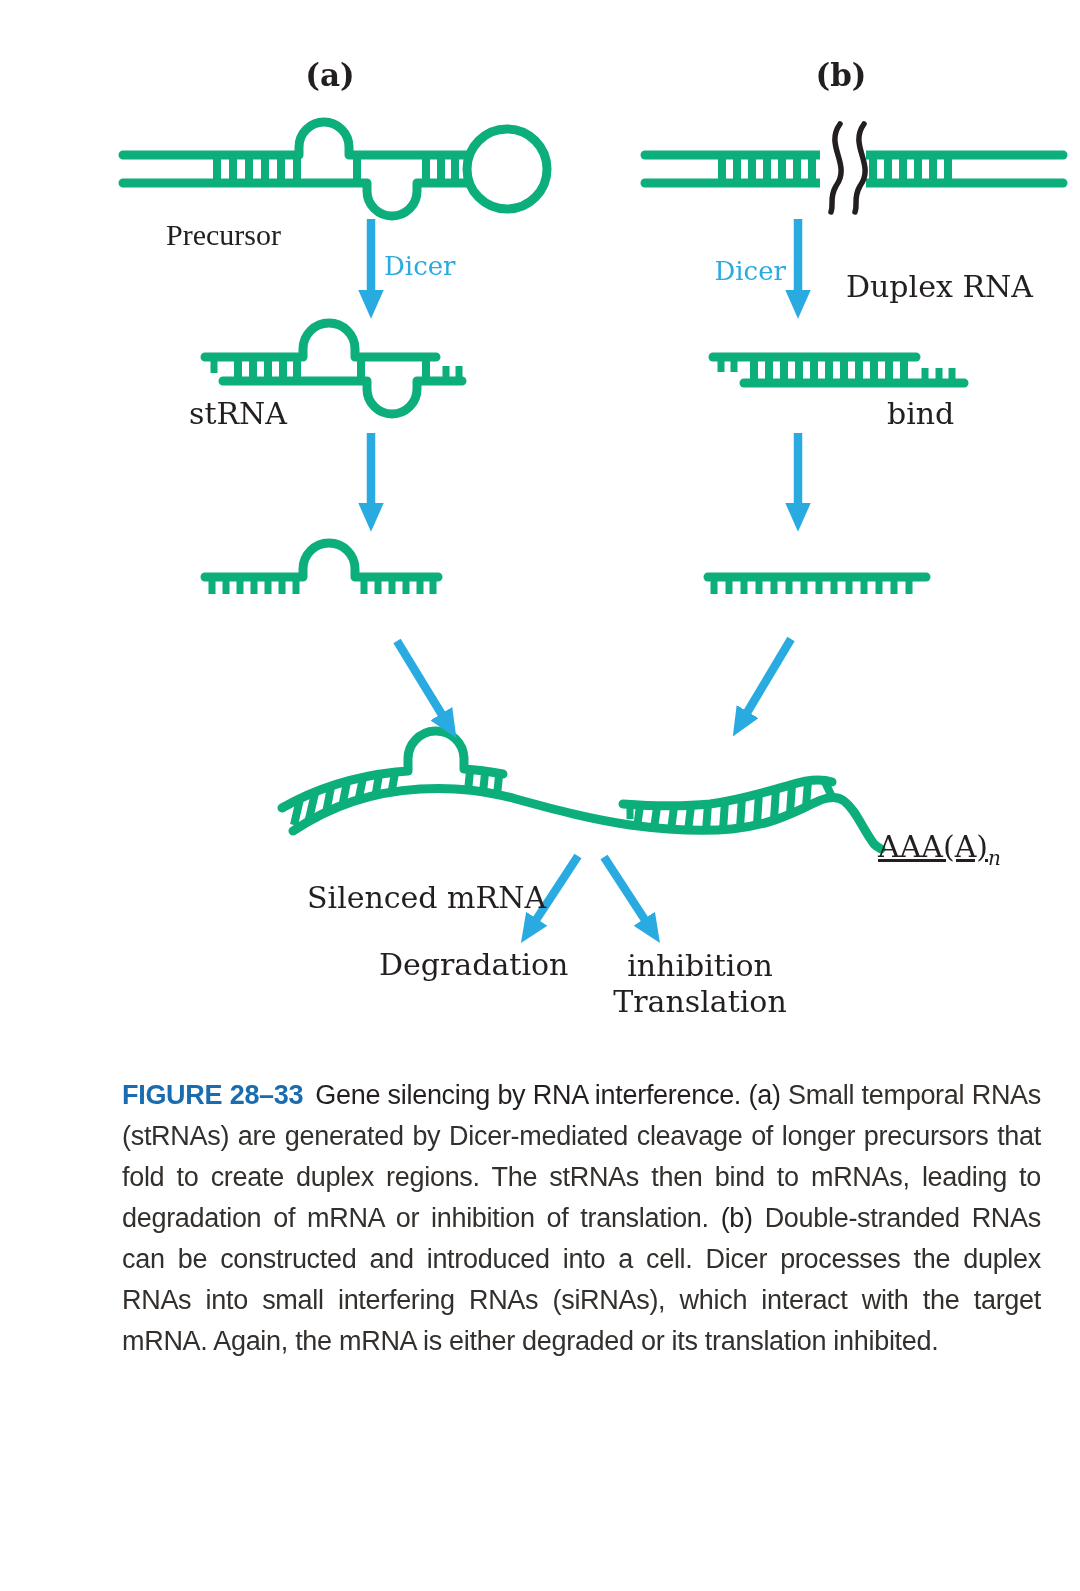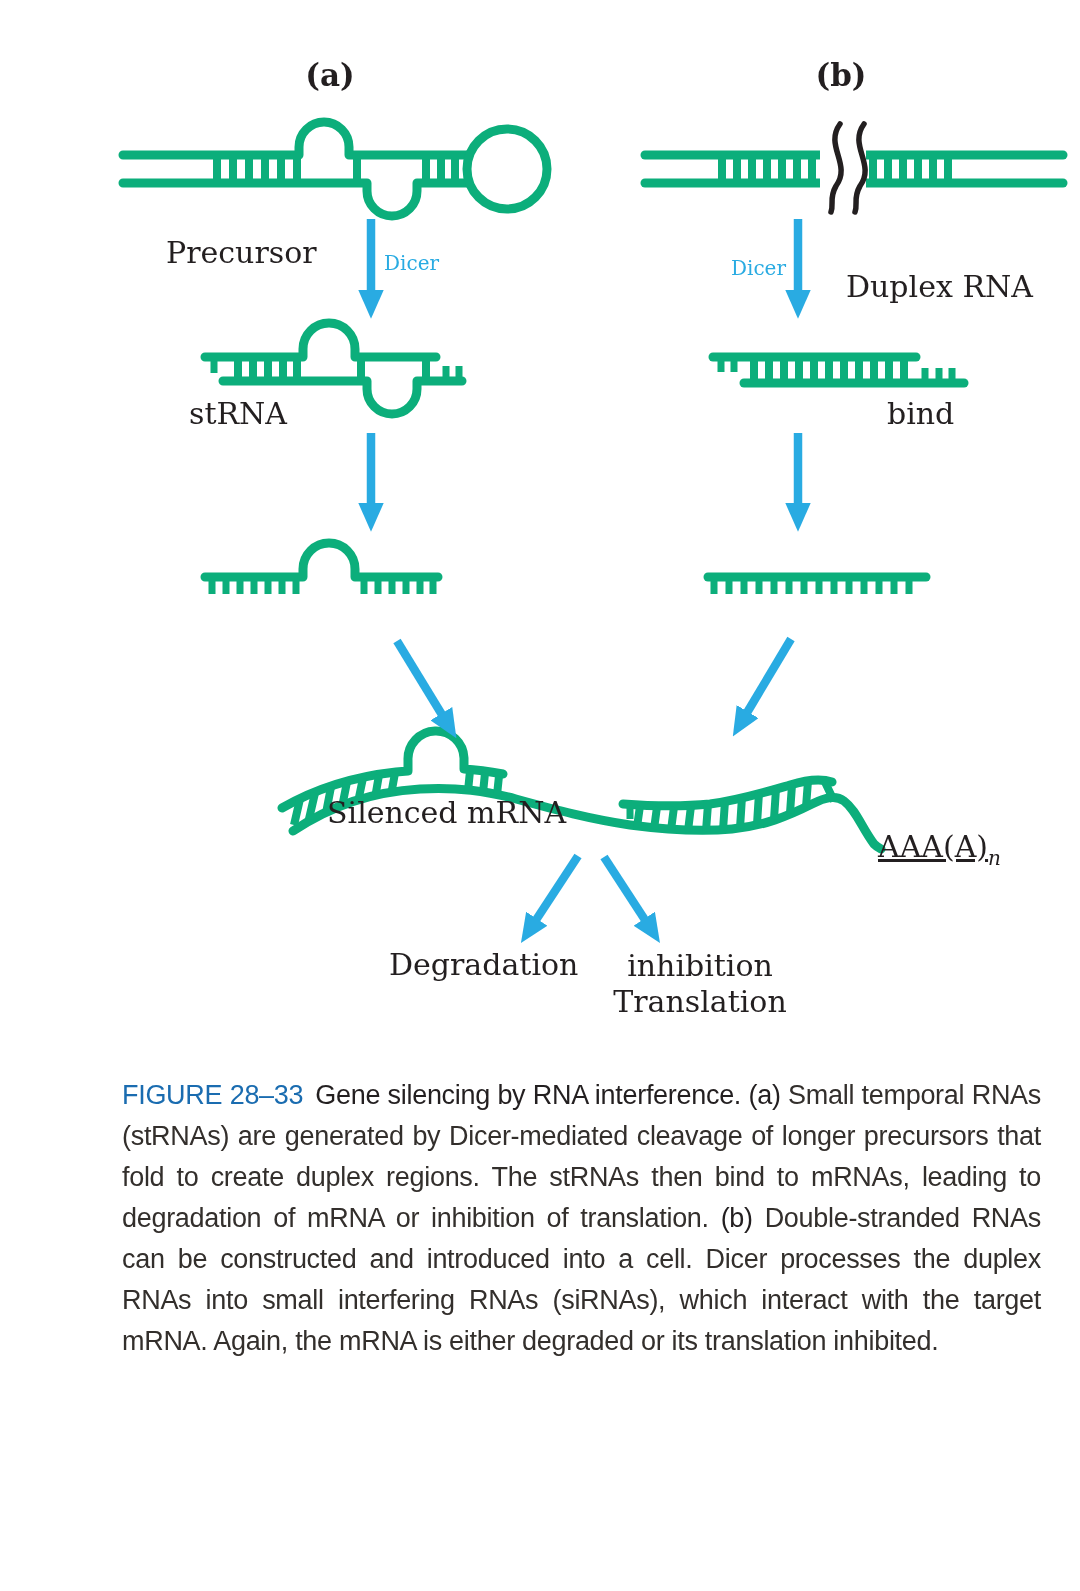--- a/index.html
+++ b/index.html
@@ -2,27 +2,27 @@
 <html><head>
 <meta charset="utf-8">
 <style>
   html,body{margin:0;padding:0;background:#ffffff;}
   .page{position:relative;width:1080px;height:1591px;background:#ffffff;overflow:hidden;
         font-family:"Liberation Sans",sans-serif;}
   .diagram-svg{position:absolute;left:0;top:0;}
   .lbl{position:absolute;font-family:"DejaVu Serif",serif;font-size:30px;color:#231f20;
        white-space:nowrap;line-height:1.1;}
   .lbl.bold{font-weight:bold;}
-  .lbl.blue{color:#29abe2;font-size:20px;}
+  .lbl.blue{color:#29abe2;font-size:26px;}
   .lbl.center{text-align:center;}
   .polya-sub{font-size:20px;font-style:italic;position:relative;top:8px;}
   .caption{position:absolute;left:122px;top:1048px;width:919px;
            font-family:"Liberation Sans",sans-serif;font-size:27px;line-height:41px;
            letter-spacing:-0.3px;color:#332f2c;text-align:justify;}
-  .fig-num{color:#1a6cb0;font-weight:normal;margin-right:12px;}
+  .fig-num{color:#1a6cb0;font-weight:bold;margin-right:12px;}
   .cap-bold{font-weight:normal;color:#231f20;}
 </style>
 </head>
 <body>
 
 <div class="page">
 
   <svg class="diagram-svg" width="1080" height="1040" viewBox="0 0 1080 1040">
     <defs>
       <marker id="ah" markerWidth="3.4" markerHeight="3" refX="0.6" refY="1.5" orient="auto" markerUnits="strokeWidth">
@@ -88,36 +88,36 @@
       <line x1="397" y1="641" x2="444" y2="718" marker-end="url(#ah)"></line>
       <line x1="791" y1="639" x2="745" y2="716" marker-end="url(#ah)"></line>
       <line x1="578" y1="856" x2="534" y2="923" marker-end="url(#ah)"></line>
       <line x1="604" y1="857" x2="647" y2="923" marker-end="url(#ah)"></line>
     </g>
   </svg>
 
   <div class="lbl bold center" style="left:301px;top:58px;width:58px;font-size:31px;">(a)</div>
   <div class="lbl bold center" style="left:812px;top:58px;width:58px;font-size:31px;">(b)</div>
 
-  <div class="lbl" style="left:166px;top:236px;">Precursor</div>
+  <div class="lbl" style="left:166px;top:218px;font-family:Liberation Serif, serif;">Precursor</div>
   <div class="lbl blue" style="left:384px;top:252px;">Dicer</div>
 
   <div class="lbl" style="left:846px;top:226px;margin-top:44px;">Duplex RNA</div>
   <div class="lbl blue" style="left:682px;top:257px;width:104px;text-align:right;">Dicer</div>
 
   <div class="lbl" style="left:189px;top:397px;text-align:right;">stRNA</div>
   <div class="lbl" style="left:887px;top:397px;">bind</div>
 
-  <div class="lbl" style="left:307px;top:796px;margin-left:20px;">Silenced mRNA</div>
+  <div class="lbl" style="left:307px;top:881px;">Silenced mRNA</div>
 
   <div class="lbl" style="left:878px;top:830px;text-decoration:underline;">
     <span>AAA(A)</span><span class="polya-sub">n</span>
   </div>
 
-  <div class="lbl" style="left:389px;top:948px;text-align:right;">Degradation</div>
+  <div class="lbl" style="left:379px;top:948px;text-align:right;">Degradation</div>
   <div class="lbl center" style="left:604px;top:948px;width:192px;line-height:36px;">
     <span style="display:block;">inhibition</span>
     <span style="display:block;">Translation</span>
   </div>
 
   <p class="caption">
     <span class="fig-num">FIGURE 28–33</span><span class="cap-bold">Gene silencing by RNA interference. </span><span class="cap-bold">(a)</span><span> Small temporal RNAs (stRNAs) are generated by Dicer-mediated cleavage of longer precursors that fold to create duplex regions. The stRNAs then bind to mRNAs, leading to degradation of mRNA or inhibition of translation. </span><span class="cap-bold">(b)</span><span> Double-stranded RNAs can be constructed and introduced into a cell. Dicer processes the duplex RNAs into small interfering RNAs (siRNAs), which interact with the target mRNA. Again, the mRNA is either degraded or its translation inhibited.</span>
   </p>
 
 </div>

